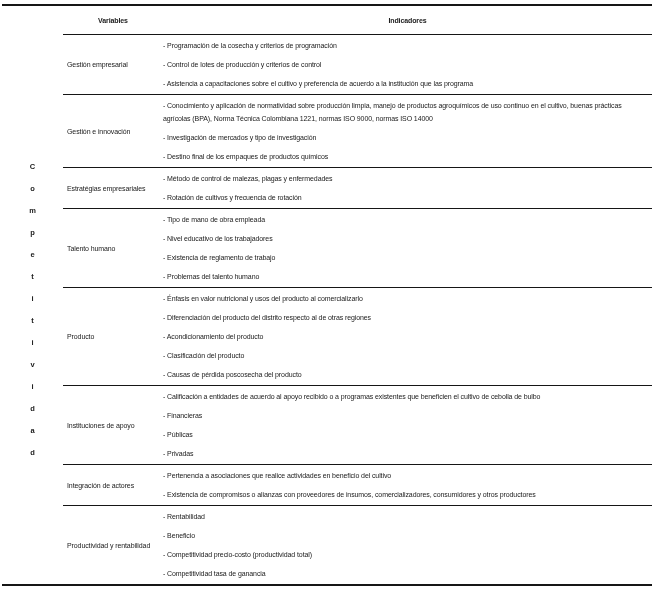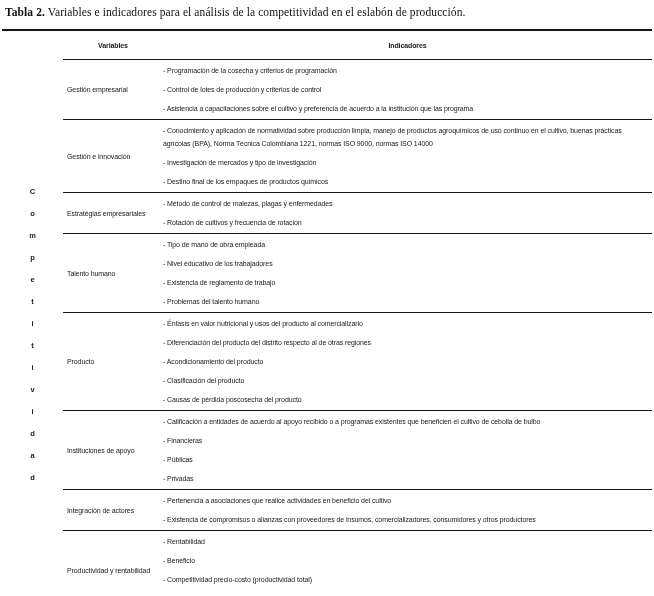--- a/index.html
+++ b/index.html
@@ -96,24 +96,20 @@
     font-size: 7px;
     line-height: 13px;
     padding: 3px 0;
     letter-spacing: -0.1px;
   }
 </style>
 </head>
 <body>
 
 <div class="page">
-  <div class="caption">
-    <b>Tabla 2.</b>
-    <span>Variables e indicadores para el análisis de la competitividad en el eslabón de producción.</span>
-  </div>
 
   <div class="dtable">
     <div class="header-row">
       <div class="corner"></div>
       <div class="header-right">
         <div class="h-var">Variables</div>
         <div class="h-ind">Indicadores</div>
       </div>
     </div>
     <div class="tbody">

